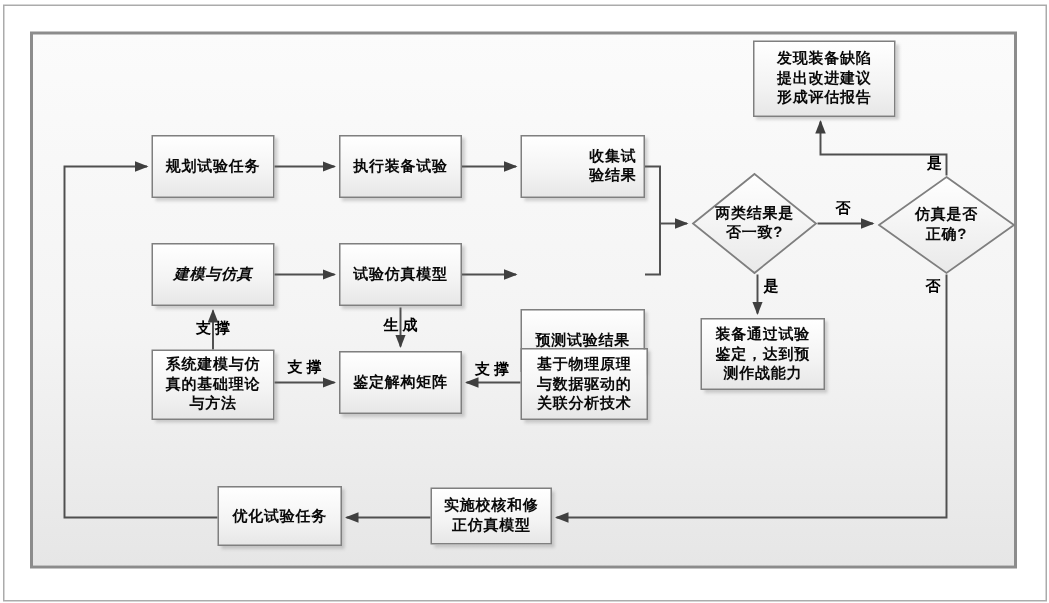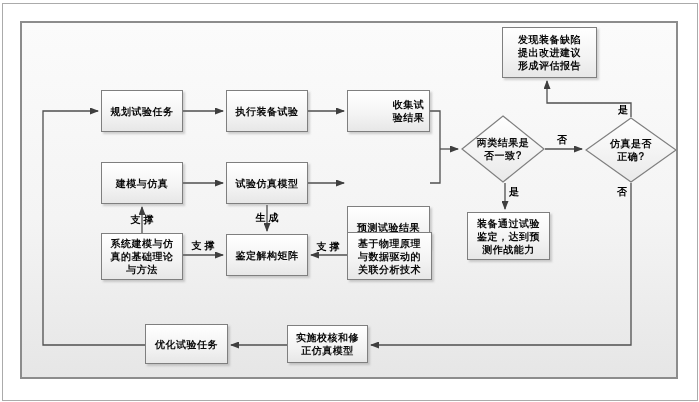--- a/index.html
+++ b/index.html
@@ -96,21 +96,21 @@
   <div class="box" style="left:226px;top:90px;width:82px;height:42px;">
     <span class="box-label">执行装备试验</span>
   </div>
   <div class="box" style="left:101px;top:90px;width:82px;height:42px;">
     <span class="box-label">规划试验任务</span>
   </div>
   <div class="box" style="left:347px;top:90px;width:83px;height:42px;padding-left:40px;">
     <span class="box-label">收集试验结果</span>
   </div>
 
-  <div class="box" style="left:101px;top:162px;width:82px;height:42px;">
+  <div class="box" style="left:101px;top:162px;width:82px;height:42px;font-style:italic;">
     <span class="box-label">建模与仿真</span>
   </div>
   <div class="box" style="left:226px;top:162px;width:82px;height:42px;">
     <span class="box-label">试验仿真模型</span>
   </div>
   <div class="box" style="left:347px;top:162px;width:83px;height:42px;margin-top:44px;">
     <span class="box-label">预测试验结果</span>
   </div>
 
   <div class="box" style="left:502px;top:27px;width:95px;height:51px;">

